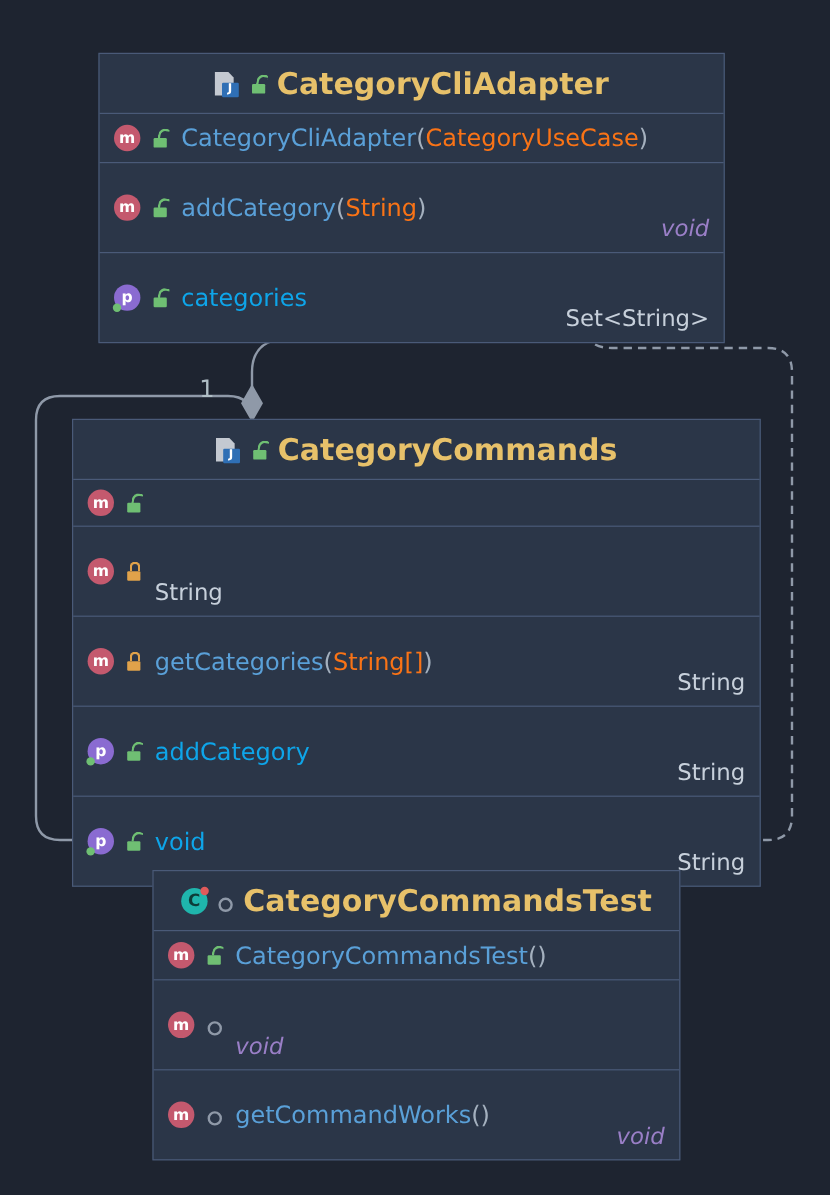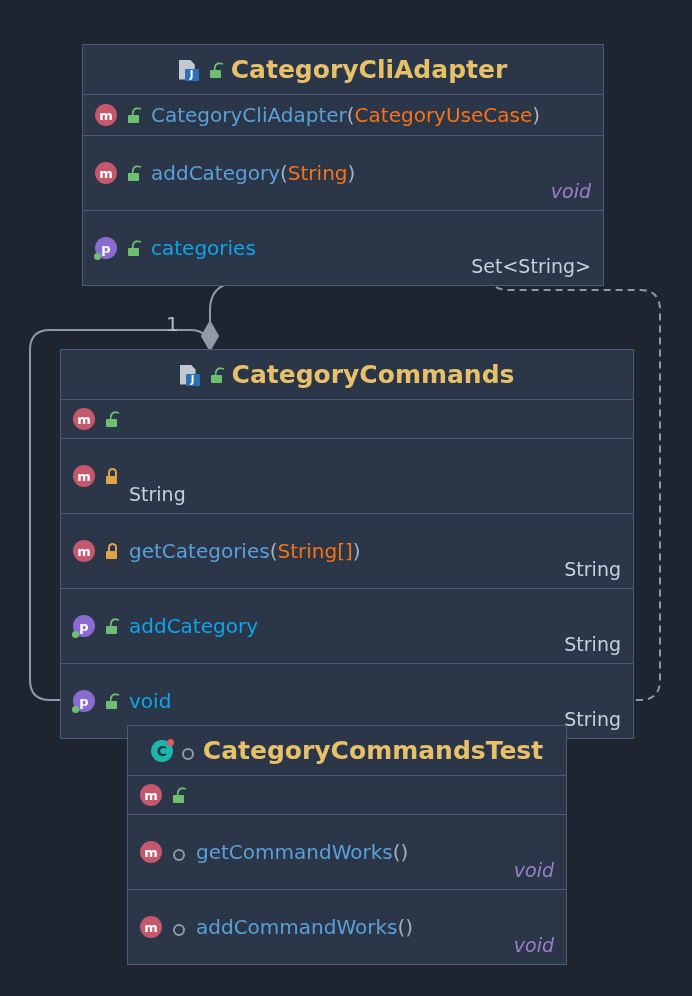--- a/index.html
+++ b/index.html
@@ -274,35 +274,35 @@
     <span class="class-badge-c">C<span class="dot"></span></span>
     <span class="vis ring"></span>
     <span class="uml-title-text">CategoryCommandsTest</span>
   </div>
   <div>
     <div class="uml-row">
       <span class="badge m">
           <span class="txt">m</span>
         </span>
       <span class="vis open"></span>
+      <span class="sig">
+        <span class="name-blue">CategoryCommandsTest</span><span class="paren">()</span>
+      </span>
     </div>
     <div class="uml-row">
       <span class="badge m">
           <span class="txt">m</span>
         </span>
       <span class="vis ring"></span>
+      <span class="ret void">void</span>
+    </div>
+    <div class="uml-row">
+      <span class="badge m">
+          <span class="txt">m</span>
+        </span>
+      <span class="vis ring"></span>
       <span class="sig">
         <span class="name-blue">getCommandWorks</span><span class="paren">()</span>
       </span>
       <span class="ret void">void</span>
     </div>
-    <div class="uml-row">
-      <span class="badge m">
-          <span class="txt">m</span>
-        </span>
-      <span class="vis ring"></span>
-      <span class="sig">
-        <span class="name-blue">addCommandWorks</span><span class="paren">()</span>
-      </span>
-      <span class="ret void">void</span>
-    </div>
   </div>
 </div>
 
 </body></html>

